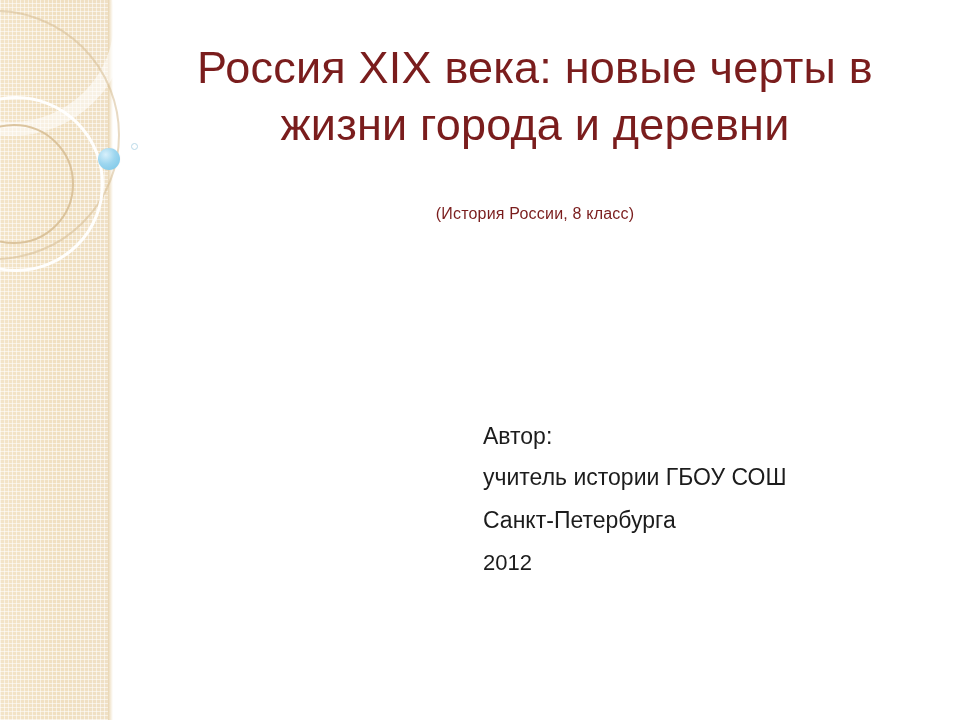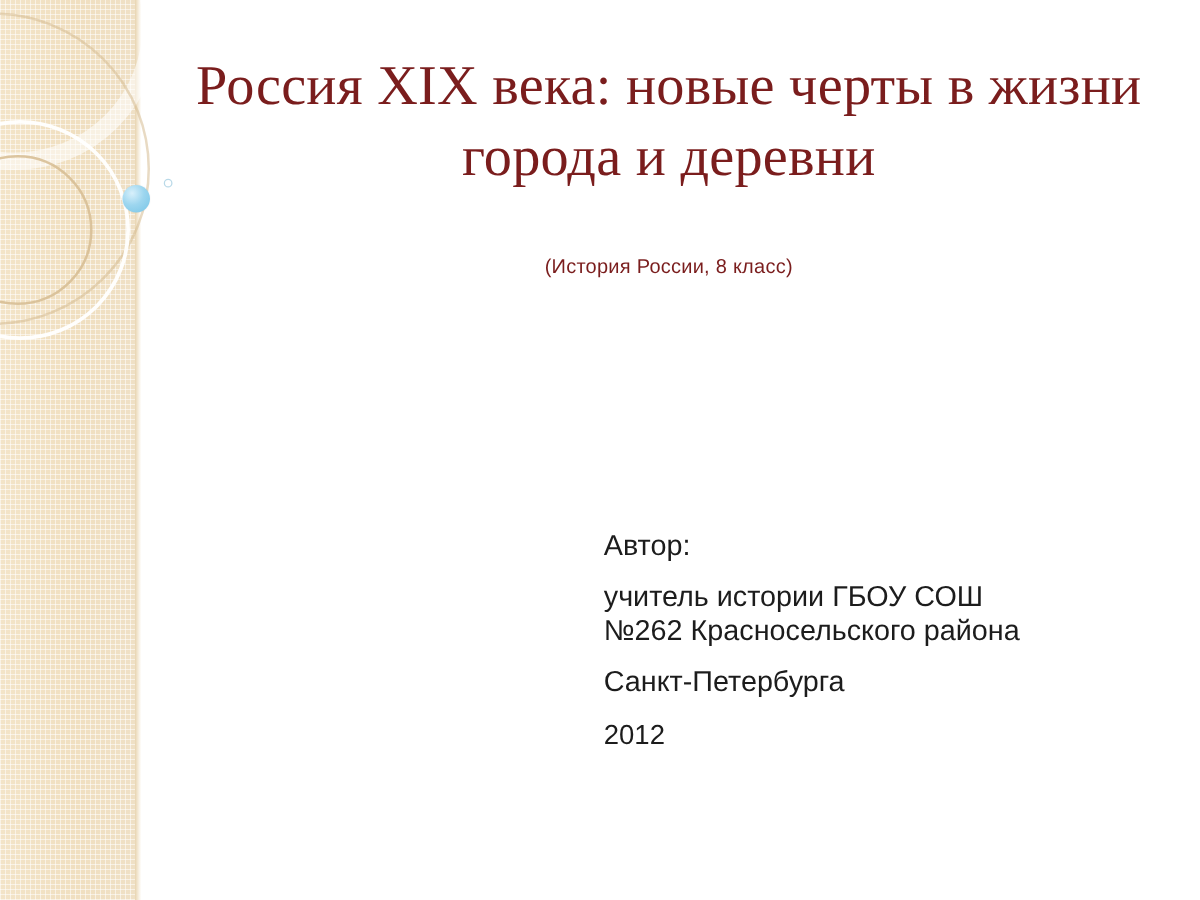--- a/index.html
+++ b/index.html
@@ -105,21 +105,21 @@
 
   
   .title-area {
     position: absolute;
     left: 150px;
     top: 40px;
     width: 770px;
     text-align: center;
   }
   .slide-title {
-    font-family: Liberation Serif, serif;
+    font-family: Liberation Sans, sans-serif;
     font-size: 45px;
     line-height: 1.26;
     font-weight: 400;
     color: #7a1d1d;
     letter-spacing: 0.2px;
     margin: 0;
   }
   .slide-subtitle {
     margin: 52px 0 0 0;
     font-size: 16px;
@@ -137,21 +137,21 @@
     text-align: left;
     color: #1c1c1c;
   }
   .author-line {
     font-size: 23px;
     line-height: 1.0;
     margin: 0 0 18px 0;
     white-space: nowrap;
   }
   .author-line.tight {
-    margin-bottom: 4px;
+    margin-bottom: 20px;
   }
   .author-year {
     font-size: 22px;
     margin: 0;
   }
 </style>
 </head>
 <body>
 
 <div class="slide">
@@ -168,18 +168,17 @@
   <div class="dot-small"></div>
 
   <div class="title-area">
     <h1 class="slide-title">Россия XIX века: новые черты в жизни города и деревни</h1>
     <div class="slide-subtitle">(История России, 8 класс)</div>
   </div>
 
   <div class="author-area">
     <p class="author-line">Автор:</p>
     <p class="author-line tight">учитель истории ГБОУ СОШ</p>
-    <p class="author-line">№262 Красносельского района</p>
     <p class="author-line">Санкт-Петербурга</p>
     <p class="author-year">2012</p>
   </div>
 
 </div>
 
 </body></html>

